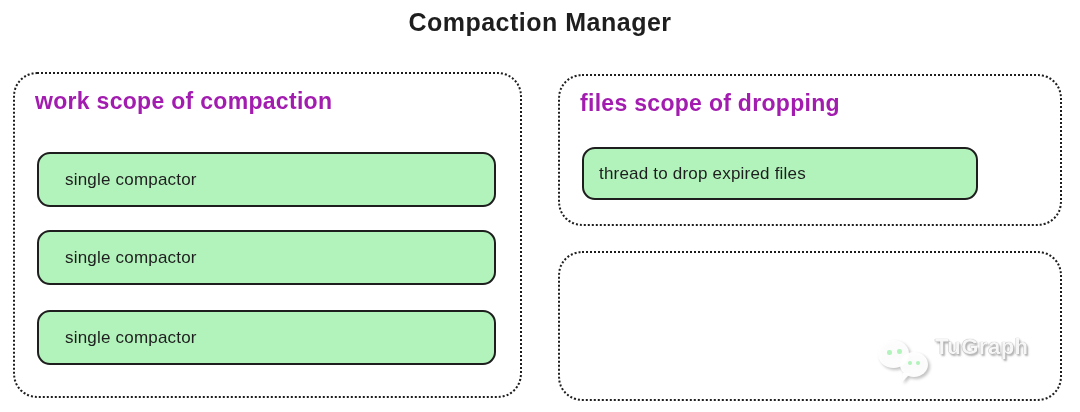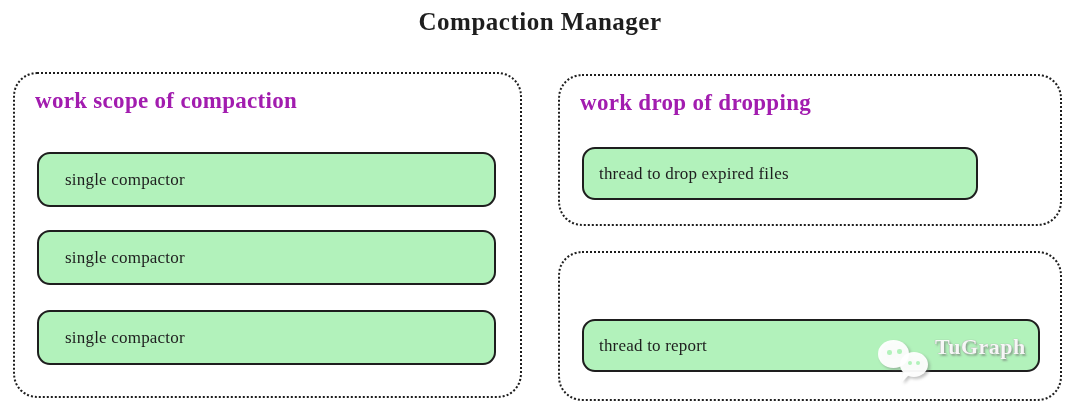--- a/index.html
+++ b/index.html
@@ -2,21 +2,21 @@
 <html><head>
 <meta charset="utf-8">
 <style>
   html, body { margin: 0; padding: 0; background: #ffffff; }
   .canvas {
     position: relative;
     width: 1080px;
     height: 412px;
     background: #ffffff;
     overflow: hidden;
-    font-family: Liberation Serif, serif;
+    font-family: Liberation Sans, sans-serif;
     color: #1e1e1e;
   }
   .diagram-title {
     position: absolute;
     top: 8px;
     left: 0;
     width: 100%;
     text-align: center;
     font-size: 25px;
     font-weight: 700;
@@ -131,30 +131,27 @@
     </div>
     <div class="node node-compactor-2">
       <span>single compactor</span>
     </div>
     <div class="node node-compactor-3">
       <span>single compactor</span>
     </div>
   </div>
 
   <div class="panel panel-dropping">
-    <div class="panel-label">work drop of dropping</div>
+    <div class="panel-label">files scope of dropping</div>
     <div class="node">
       <span>thread to drop expired files</span>
     </div>
   </div>
 
   <div class="panel panel-report">
-    <div class="node">
-      <span>thread to report</span>
-    </div>
   </div>
 
   <div class="watermark">
     <div class="wm-icon">
       <div class="bubble bubble-big">
         <span class="eye eye-big-l"></span>
         <span class="eye eye-big-r"></span>
       </div>
       <div class="bubble bubble-small">
         <span class="eye eye-small-l"></span>

